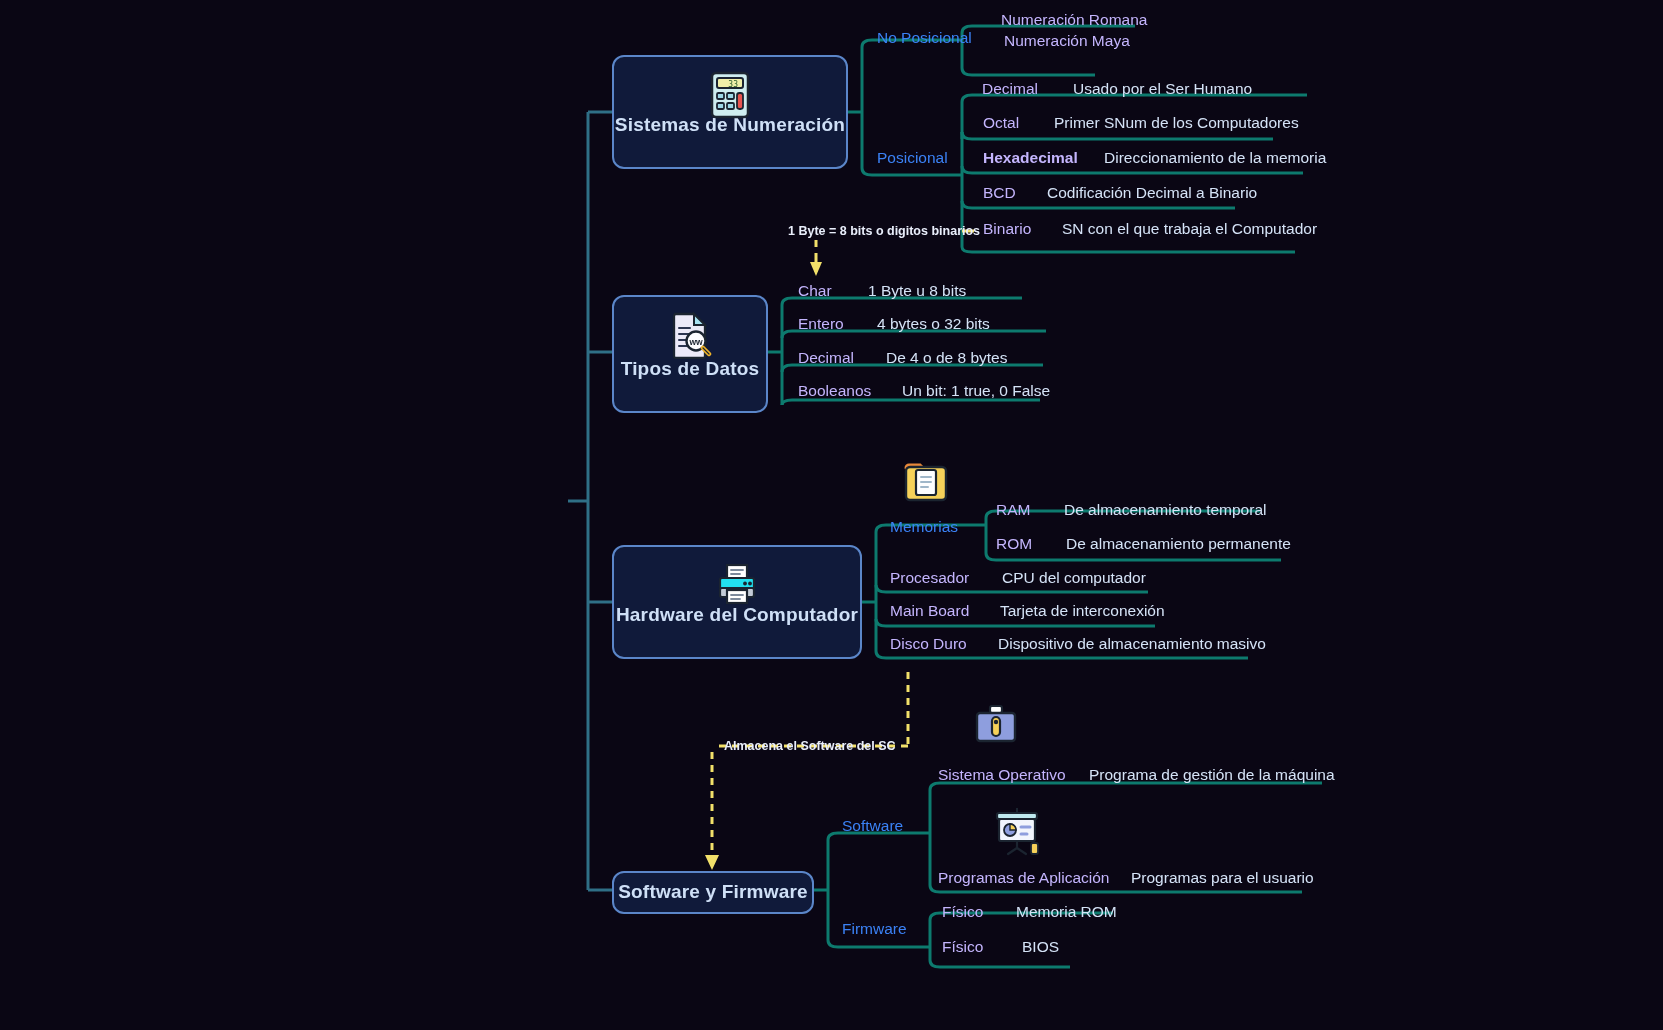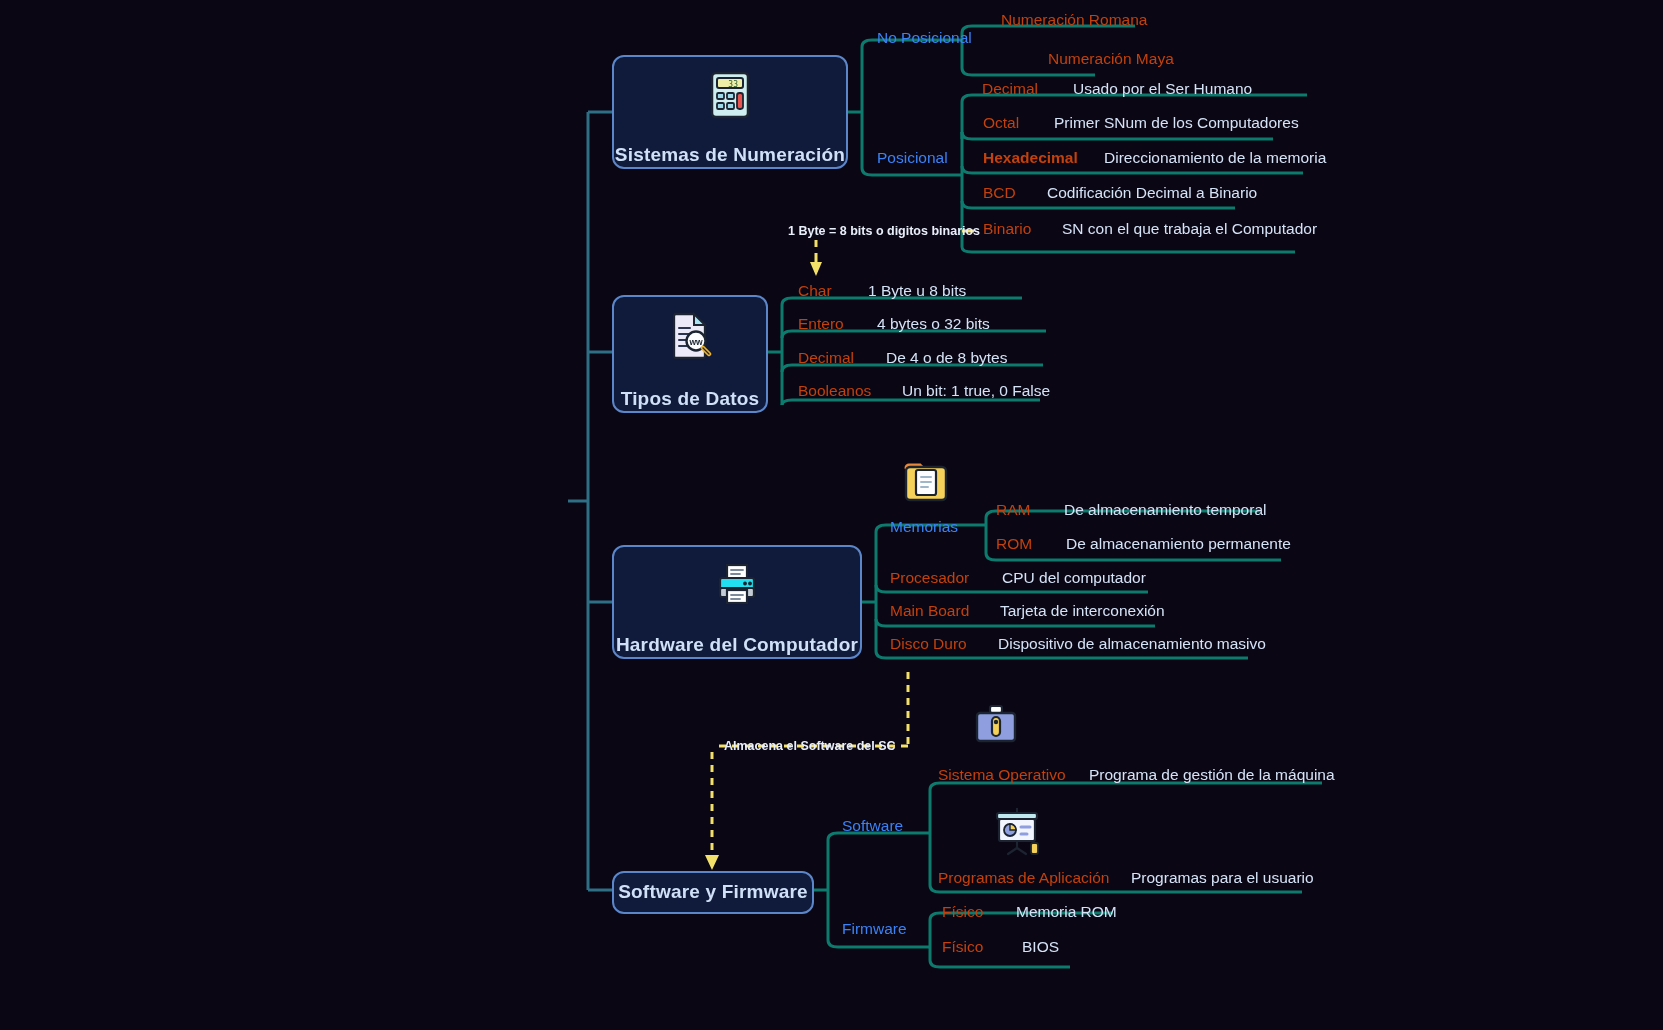--- a/index.html
+++ b/index.html
@@ -31,21 +31,21 @@
     justify-content: flex-end;
     color: #cfe0f7;
   }
   .node .node-label {
     font-size: 19px;
     font-weight: 600;
     letter-spacing: .2px;
     color: #cfe0f7;
     text-align: center;
     line-height: 1.28;
-    padding-bottom: 0;
+    padding-bottom: 30px;
   }
   #root-node {
     left: 250px; top: 430px; width: 318px; height: 143px;
     border-radius: 14px;
     justify-content: center;
   }
   #root-node .node-label {
     font-size: 25px; font-weight: 600; padding-bottom: 0;
     color: #cfe0f7; line-height: 1.36;
   }
@@ -63,21 +63,21 @@
   }
 
   
   .lbl {
     position: absolute;
     color: #d5e3f7;
     font-size: 15.5px;
     white-space: nowrap;
     line-height: 1;
   }
-  .lbl.key  { color: #c2410c; }
+  .lbl.key  { color: #c4b5fd; }
   .lbl.desc { color: #d5e3f7; }
   .lbl.mid  { color: #3b82f6; }
 
   
   .note {
     position: absolute;
     color: #e9eefb;
     font-size: 12.5px;
     font-weight: bold;
     white-space: nowrap;
@@ -277,21 +277,21 @@
       <line x1="27" y1="43" x2="18" y2="49" stroke="#1b2430" stroke-width="2.2" stroke-linecap="round"></line>
       <line x1="27" y1="43" x2="36" y2="49" stroke="#1b2430" stroke-width="2.2" stroke-linecap="round"></line>
       <rect x="41" y="38" width="7" height="11" rx="2" fill="#f6d159" stroke="#1b2430" stroke-width="1.8"></rect>
     </svg>
   </div>
 
   <div class="lbl mid" style="left:877px; top:30px;">No Posicional</div>
   <div class="lbl mid" style="left:877px; top:150px;">Posicional</div>
 
   <div class="lbl key" style="left:1001px; top:12px;">Numeración Romana</div>
-  <div class="lbl key" style="left:1004px; top:51px;margin-left:44px;">Numeración Maya</div>
+  <div class="lbl key" style="left:1004px; top:33px;">Numeración Maya</div>
 
   <div class="lbl key" style="left:982px;  top:81px;">Decimal</div>
   <div class="lbl desc" style="left:1073px; top:81px;">Usado por el Ser Humano</div>
 
   <div class="lbl key" style="left:983px;  top:115px;">Octal</div>
   <div class="lbl desc" style="left:1054px; top:115px;">Primer SNum de los Computadores</div>
 
   <div class="lbl key" style="left:983px;  top:150px;font-weight:bold;">Hexadecimal</div>
   <div class="lbl desc" style="left:1104px; top:150px;">Direccionamiento de la memoria</div>
 

